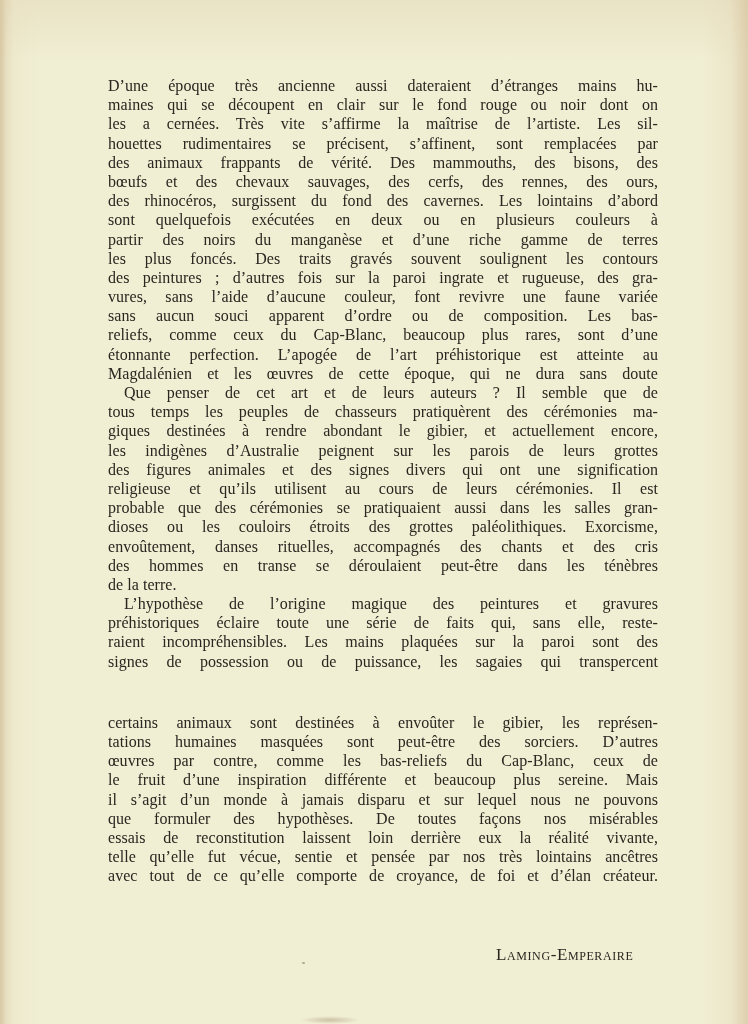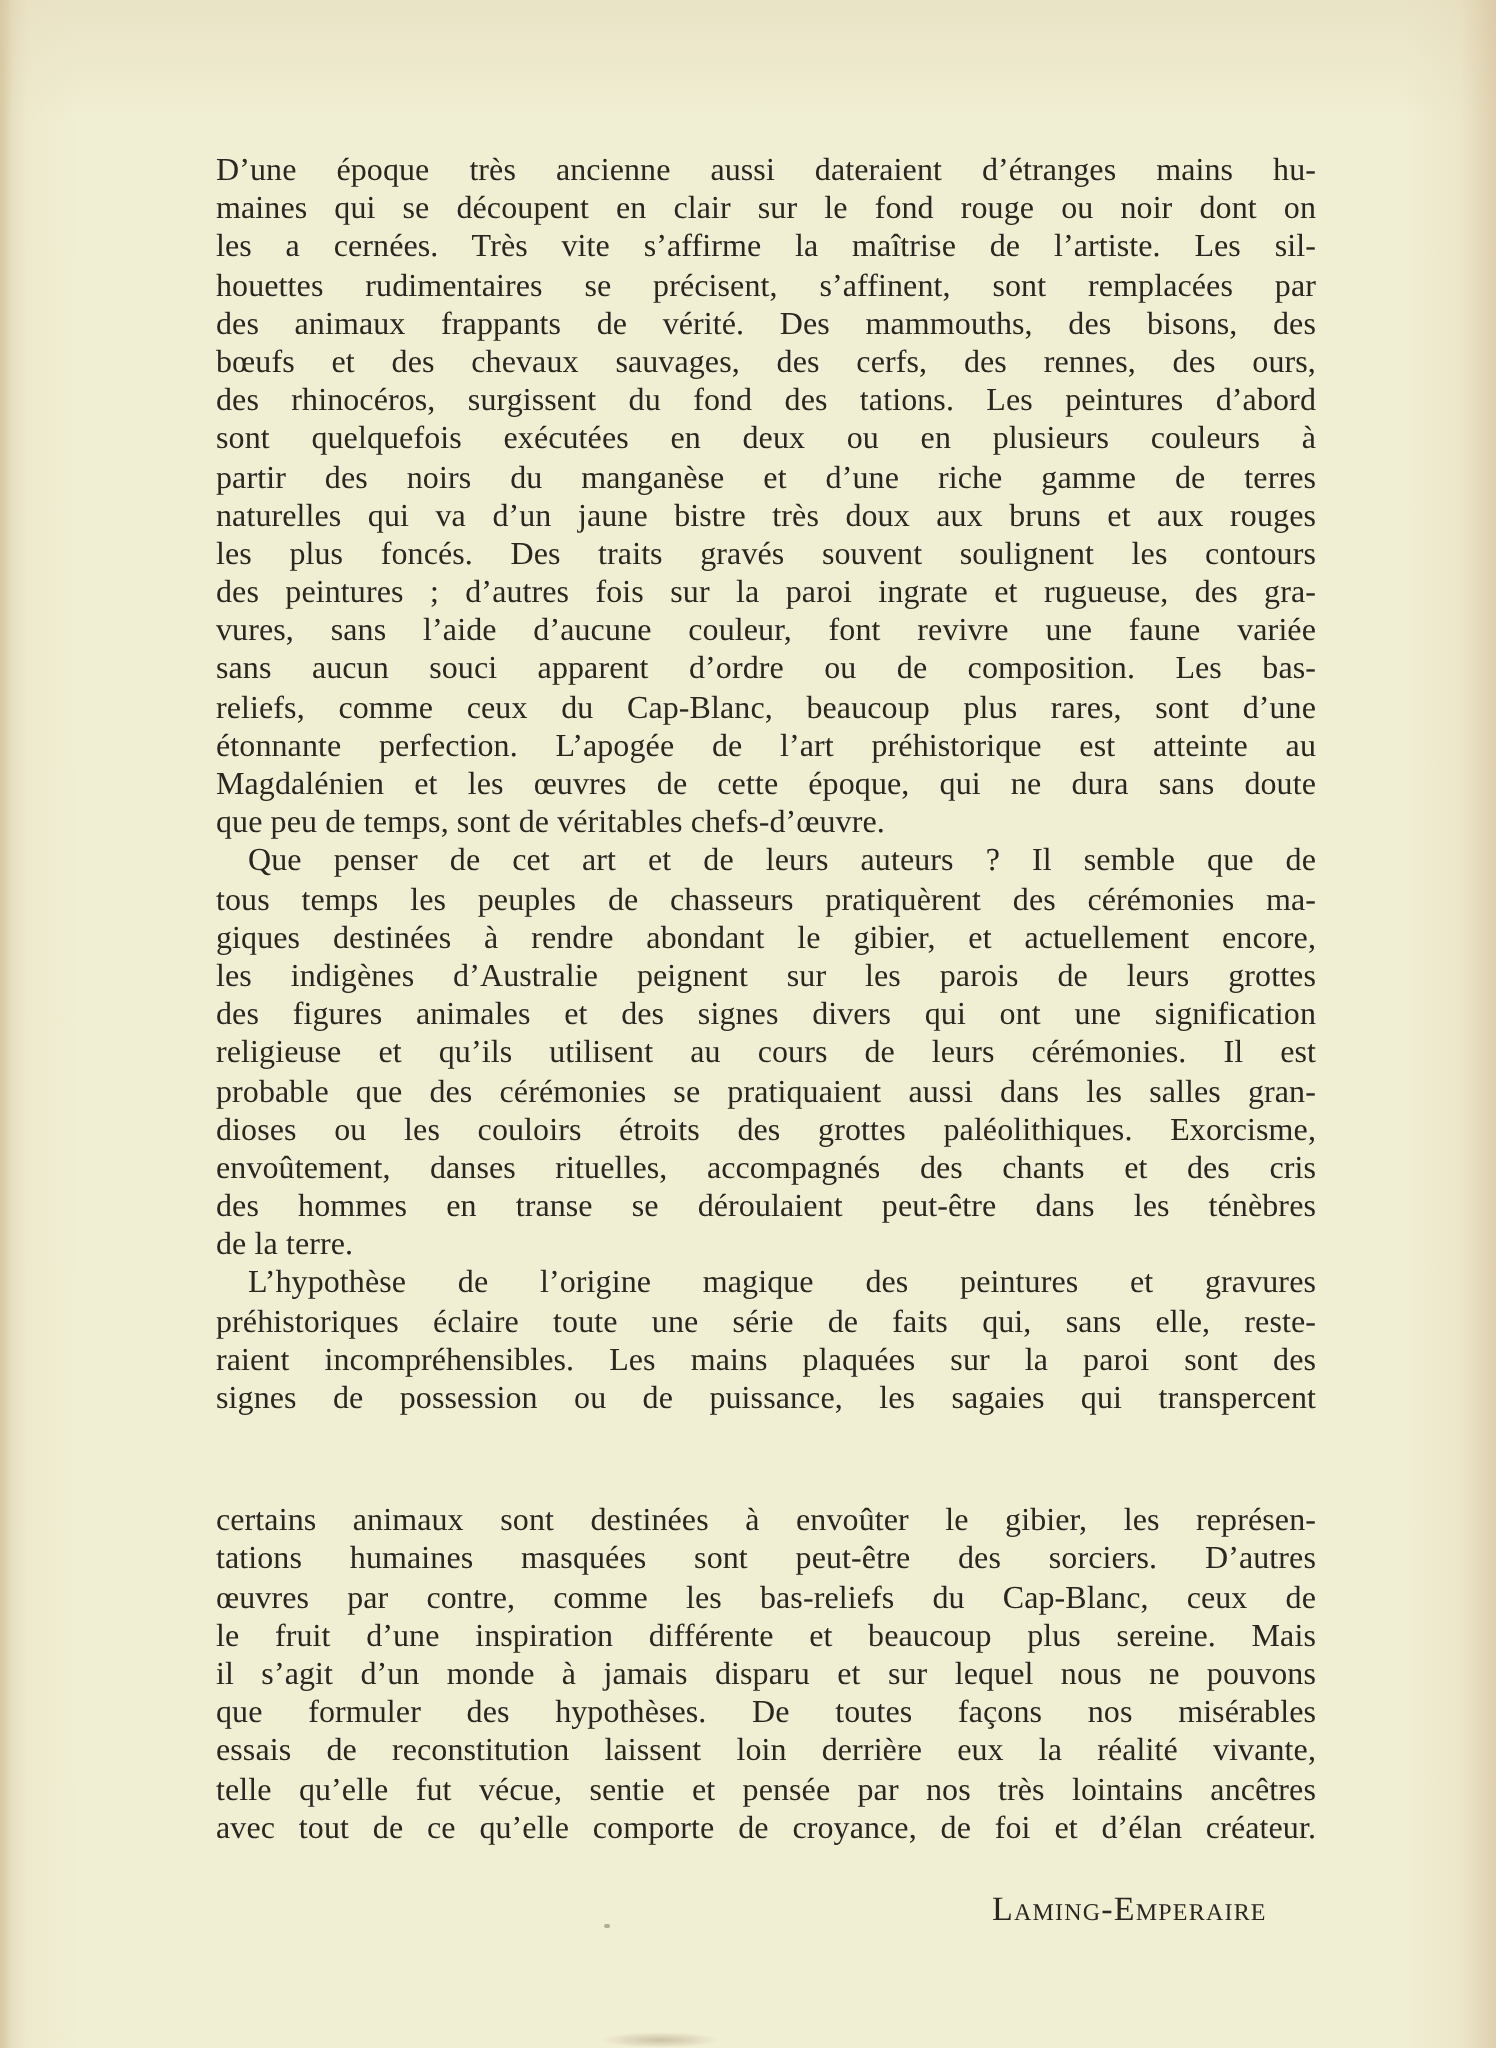--- a/index.html
+++ b/index.html
@@ -86,32 +86,30 @@
 
   <div class="text-block">
 
     <div>
       <span class="line" style="display: block; width: auto; word-spacing: 11.375px;">D’une époque très ancienne aussi dateraient d’étranges mains hu-</span>
       <span class="line" style="display: block; width: auto; word-spacing: 6.61538px;">maines qui se découpent en clair sur le fond rouge ou noir dont on</span>
       <span class="line" style="display: block; width: auto; word-spacing: 9.63636px;">les a cernées. Très vite s’affirme la maîtrise de l’artiste. Les sil-</span>
       <span class="line" style="display: block; width: auto; word-spacing: 11.5714px;">houettes rudimentaires se précisent, s’affinent, sont remplacées par</span>
       <span class="line" style="display: block; width: auto; word-spacing: 9.66667px;">des animaux frappants de vérité. Des mammouths, des bisons, des</span>
       <span class="line" style="display: block; width: auto; word-spacing: 10.8px;">bœufs et des chevaux sauvages, des cerfs, des rennes, des ours,</span>
-      <span class="line" style="display: block; width: auto; word-spacing: 6.33333px;">des rhinocéros, surgissent du fond des tations. Les peintures d’abord</span>
+      <span class="line" style="display: block; width: auto; word-spacing: 6.33333px;">des rhinocéros, surgissent du fond des cavernes. Les lointains d’abord</span>
       <span class="line" style="display: block; width: auto; word-spacing: 13px;">sont quelquefois exécutées en deux ou en plusieurs couleurs à</span>
       <span class="line" style="display: block; width: auto; word-spacing: 12px;">partir des noirs du manganèse et d’une riche gamme de terres</span>
-      <span class="line" style="display: block; width: auto; word-spacing: 6px;">naturelles qui va d’un jaune bistre très doux aux bruns et aux rouges</span>
       <span class="line" style="display: block; width: auto; word-spacing: 10.7778px;">les plus foncés. Des traits gravés souvent soulignent les contours</span>
       <span class="line" style="display: block; width: auto; word-spacing: 6px;">des peintures ; d’autres fois sur la paroi ingrate et rugueuse, des gra-</span>
       <span class="line" style="display: block; width: auto; word-spacing: 10.3333px;">vures, sans l’aide d’aucune couleur, font revivre une faune variée</span>
       <span class="line" style="display: block; width: auto; word-spacing: 12.2222px;">sans aucun souci apparent d’ordre ou de composition. Les bas-</span>
       <span class="line" style="display: block; width: auto; word-spacing: 8.55556px;">reliefs, comme ceux du Cap-Blanc, beaucoup plus rares, sont d’une</span>
       <span class="line" style="display: block; width: auto; word-spacing: 10.125px;">étonnante perfection. L’apogée de l’art préhistorique est atteinte au</span>
       <span class="line" style="display: block; width: auto; word-spacing: 7.63636px;">Magdalénien et les œuvres de cette époque, qui ne dura sans doute</span>
-      <span class="line last">que peu de temps, sont de véritables chefs-d’œuvre.</span>
     </div>
 
     <div>
       <span class="line indent" style="display: block; width: auto; word-spacing: 9.46154px;">Que penser de cet art et de leurs auteurs ? Il semble que de</span>
       <span class="line" style="display: block; width: auto; word-spacing: 7.55556px;">tous temps les peuples de chasseurs pratiquèrent des cérémonies ma-</span>
       <span class="line" style="display: block; width: auto; word-spacing: 8.22222px;">giques destinées à rendre abondant le gibier, et actuellement encore,</span>
       <span class="line" style="display: block; width: auto; word-spacing: 11.4444px;">les indigènes d’Australie peignent sur les parois de leurs grottes</span>
       <span class="line" style="display: block; width: auto; word-spacing: 9.2px;">des figures animales et des signes divers qui ont une signification</span>
       <span class="line" style="display: block; width: auto; word-spacing: 11px;">religieuse et qu’ils utilisent au cours de leurs cérémonies. Il est</span>
       <span class="line" style="display: block; width: auto; word-spacing: 5.6px;">probable que des cérémonies se pratiquaient aussi dans les salles gran-</span>

